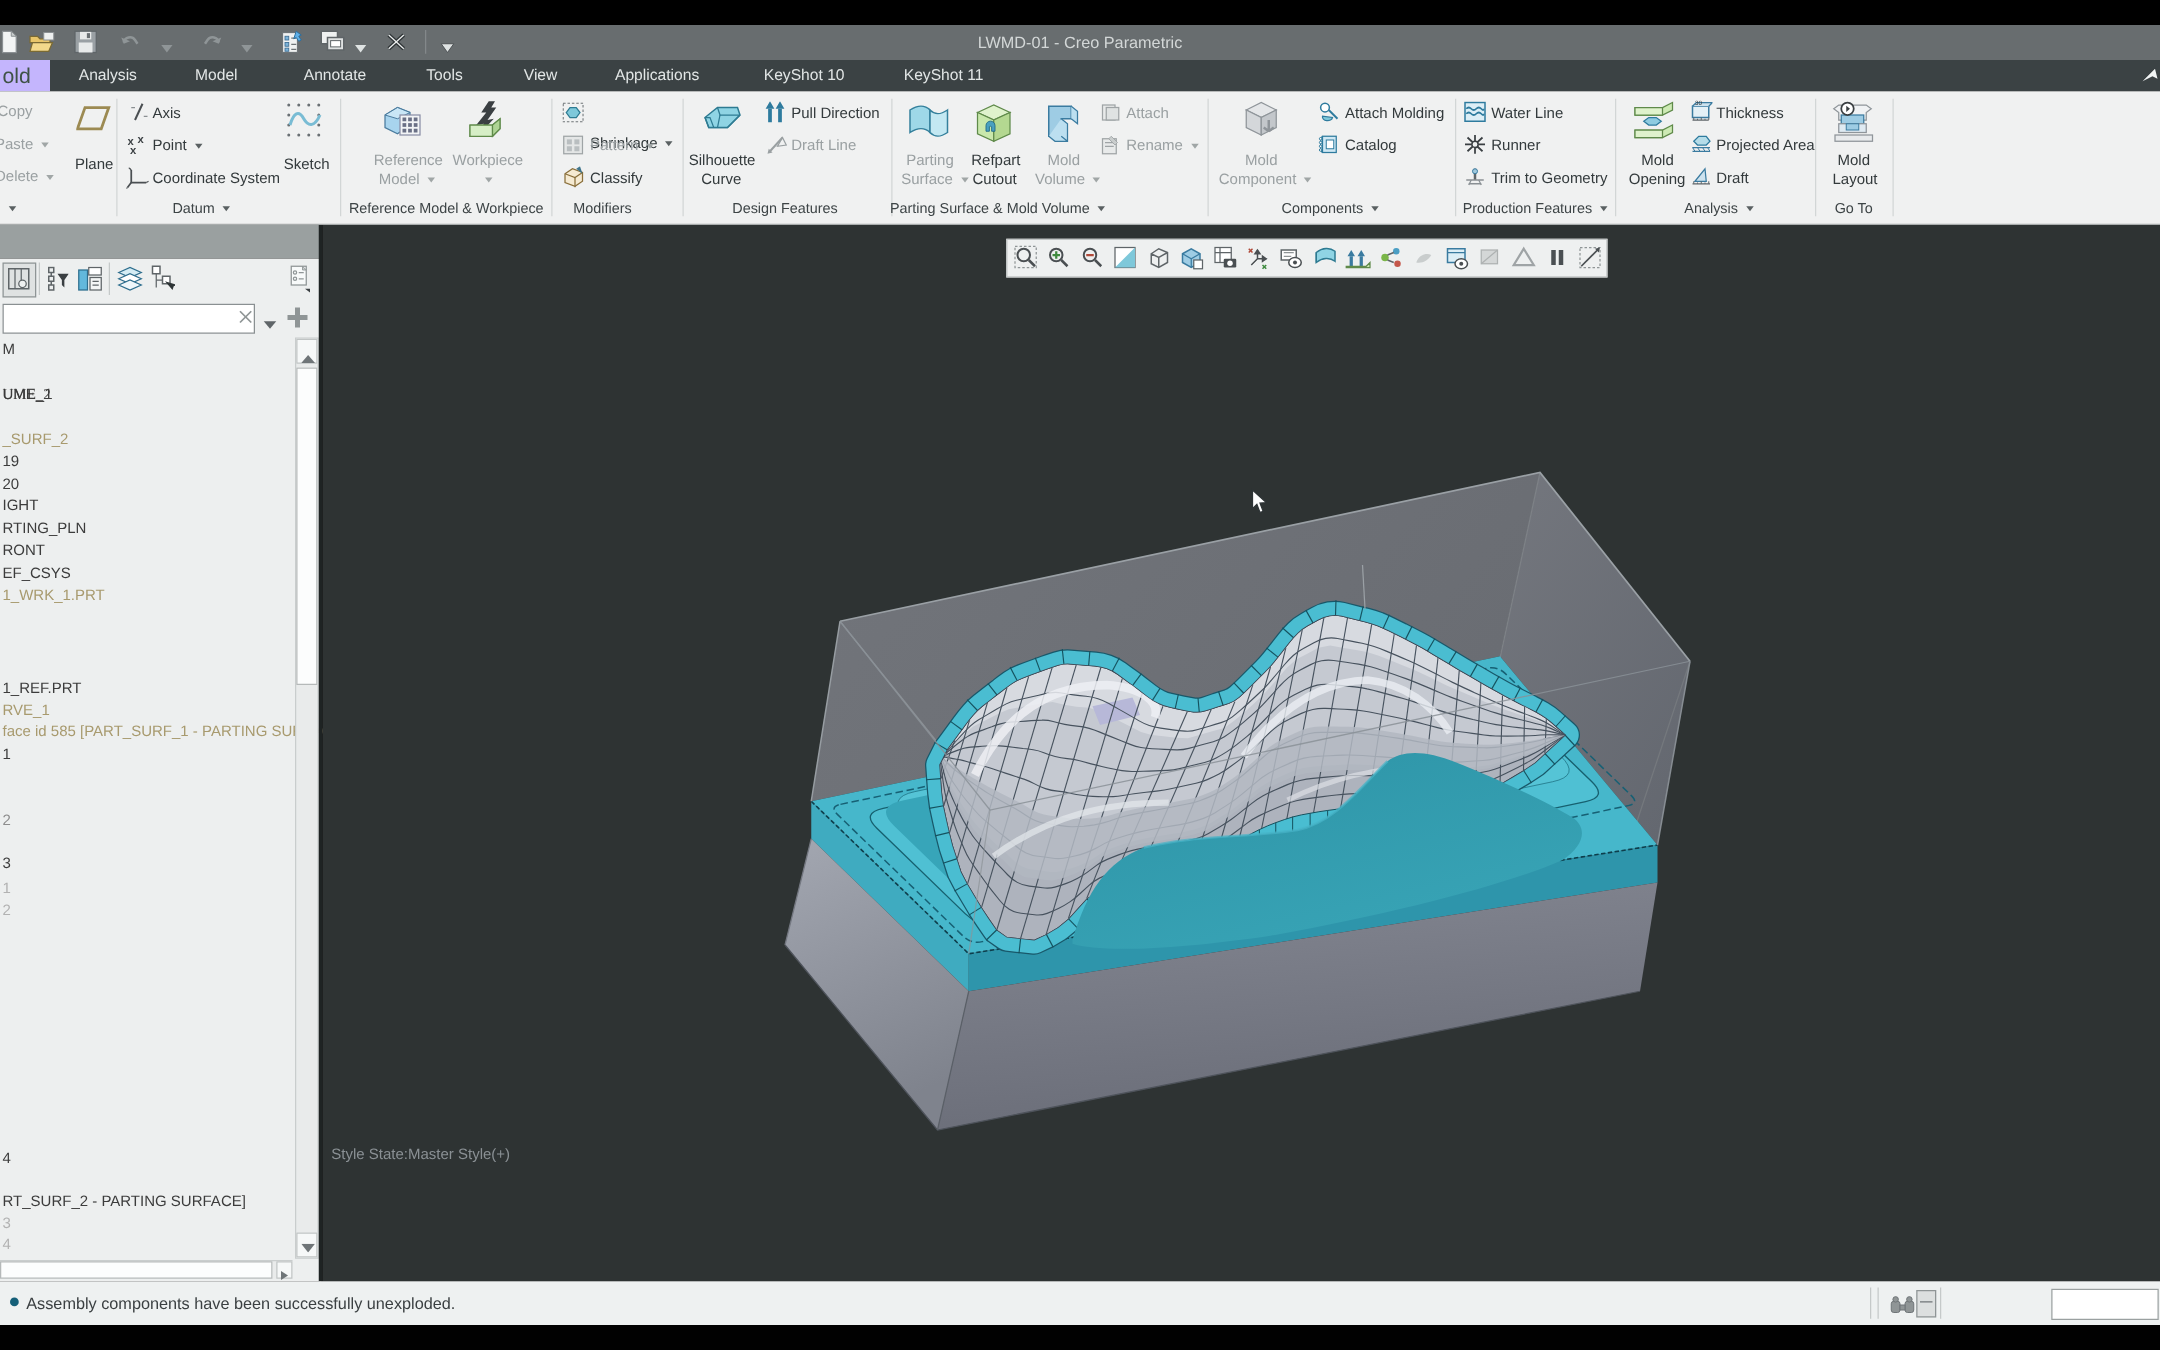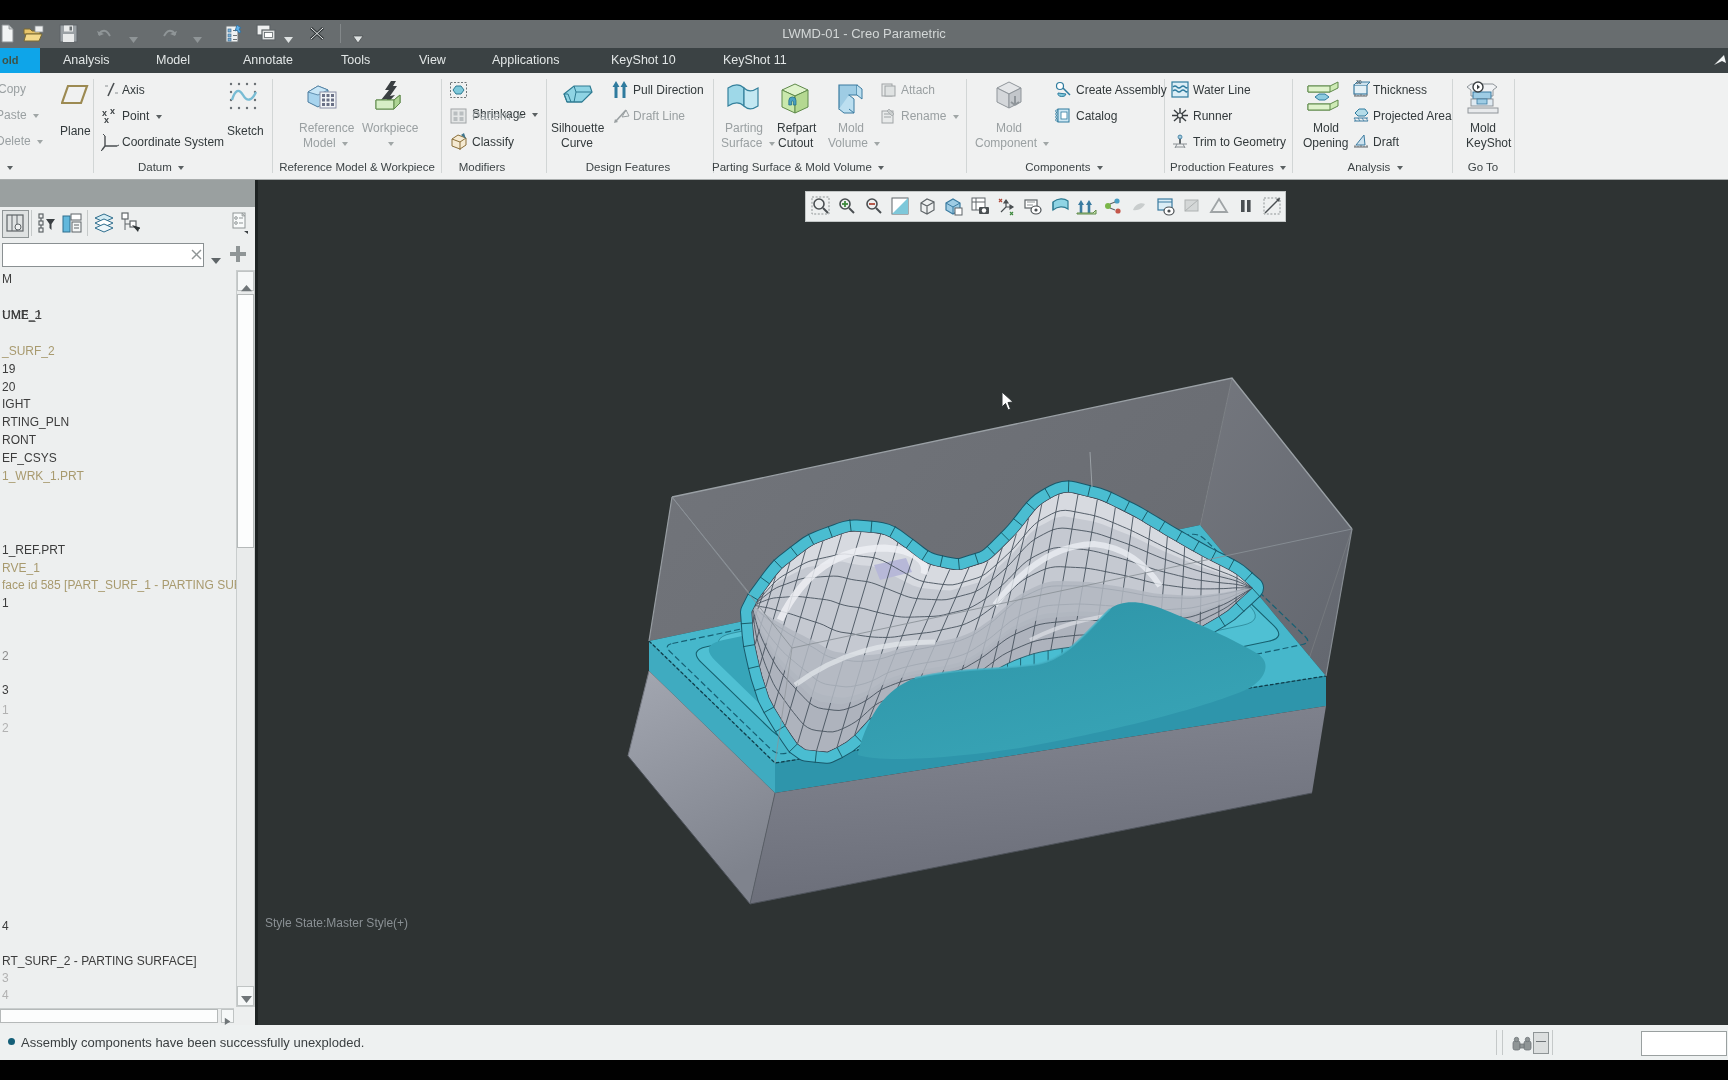--- a/index.html
+++ b/index.html
@@ -19,21 +19,21 @@
   .dd{display:inline-block;width:0;height:0;border-left:3.5px solid transparent;border-right:3.5px solid transparent;border-top:4px solid #5a6062;vertical-align:middle;margin-left:3px;}
   .ddg{border-top-color:#a0a6a6;}
 </style>
 </head>
 <body>
 
 <div class="abs" style="left:0;top:20px;width:1728px;height:28px;background:#686d6f;"></div>
 <div class="abs" style="left:0;top:20px;width:1728px;height:28px;text-align:center;font-size:13px;color:#d3d7d7;line-height:28px;">LWMD-01 - Creo Parametric</div>
 
 <div class="abs" style="left:0;top:48px;width:1728px;height:25px;background:#3b4244;"></div>
-<div class="abs" style="left:0;top:48px;width:38px;height:25px;background:#0ea5e9;color:#3f5246;font-size:11px;line-height:25px;padding-left:2px;font-weight:bold;">old</div>
+<div class="abs" style="left:0;top:48px;width:38px;height:25px;background:#c4b5fd;color:#3f5246;font-size:17px;line-height:25px;padding-left:2px;">old</div>
 <div class="tab" style="left:63px;">Analysis</div>
 <div class="tab" style="left:156px;">Model</div>
 <div class="tab" style="left:243px;">Annotate</div>
 <div class="tab" style="left:341px;">Tools</div>
 <div class="tab" style="left:419px;">View</div>
 <div class="tab" style="left:492px;">Applications</div>
 <div class="tab" style="left:611px;">KeyShot 10</div>
 <div class="tab" style="left:723px;">KeyShot 11</div>
 <svg class="abs" style="right:0;top:51px;" width="18" height="18" viewBox="0 0 18 18">
     <path d="M4,14 L14,4 L16,12 L12,10 Z" fill="#f2f5f5"></path>
@@ -210,21 +210,21 @@
         <path d="M28,8 V22 L16,28 V14 Z" fill="#c3c7cb" stroke="#8f959a" stroke-width="1"></path>
         <path d="M22,16 v9 M22,25 l-4,-3 M22,25 l4,-3" stroke="#8f959a" stroke-width="2" fill="none"></path>
       </svg></div>
     <div class="rg" style="left:996px;top:121px;">Mold</div>
     <div class="rg" style="left:975px;top:136px;">Component <span class="dd ddg"></span></div>
     <div class="abs" style="left:1054px;top:81px;"><svg width="18" height="17" viewBox="0 0 18 17" style="">
         <circle cx="6" cy="5" r="3.5" fill="#fff" stroke="#2e7b9e" stroke-width="1.2"></circle>
         <path d="M9,7 l7,7" stroke="#2e7b9e" stroke-width="1.5"></path>
         <path d="M4,12 a4,3 0 0 0 8,1 z" fill="#7ec8da" stroke="#2e7b9e" stroke-width="1"></path>
       </svg></div>
-    <div class="rl" style="left:1076px;top:83px;">Create Assembly</div>
+    <div class="rl" style="left:1076px;top:83px;">Attach Molding</div>
     <div class="abs" style="left:1054px;top:107px;"><svg width="18" height="17" viewBox="0 0 18 17" style="">
         <rect x="4" y="2" width="11" height="13" fill="#cfe8f4" stroke="#2e7b9e" stroke-width="1"></rect>
         <path d="M4,2 c-2,1 -2,12 0,13" fill="none" stroke="#2e7b9e" stroke-width="1"></path>
         <g stroke="#2e7b9e" stroke-width="0.8">
           <circle cx="2.5" cy="4" r="1" fill="#fff"></circle>
           <circle cx="2.5" cy="7" r="1" fill="#fff"></circle>
           <circle cx="2.5" cy="10" r="1" fill="#fff"></circle>
           <circle cx="2.5" cy="13" r="1" fill="#fff"></circle>
         </g>
         <rect x="7" y="5" width="6" height="7" fill="#fff" stroke="#2e7b9e" stroke-width="0.8"></rect>
@@ -279,21 +279,21 @@
     <div class="abs" style="left:1465px;top:80px;"><svg width="38" height="36" viewBox="0 0 38 36" style="">
         <path d="M6,4 h22 l4,3 -4,3 v6 h-22 v-6 l-4,-3 z" fill="#f0f2f4" stroke="#8f959a" stroke-width="1"></path>
         <rect x="8" y="12" width="18" height="7" fill="#9ecce4" stroke="#3a7ba0" stroke-width="1"></rect>
         <rect x="6" y="19" width="22" height="7" fill="#dfeaf2" stroke="#8f959a" stroke-width="1"></rect>
         <rect x="12" y="19" width="10" height="5" fill="#9ecce4" stroke="#3a7ba0" stroke-width="0.8"></rect>
         <rect x="3" y="28" width="30" height="5" fill="#e8eaec" stroke="#8f959a" stroke-width="1"></rect>
         <circle cx="13" cy="7" r="5" fill="#fff" stroke="#3a3f42" stroke-width="1.4"></circle>
         <path d="M12,4.5 l3,2.5 -3,2.5 z" fill="#3a3f42"></path>
       </svg></div>
     <div class="rl" style="left:1470px;top:121px;">Mold</div>
-    <div class="rl" style="left:1466px;top:136px;">KeyShot</div>
+    <div class="rl" style="left:1466px;top:136px;">Layout</div>
   </div>
 
 <div class="abs" style="left:0;top:180px;width:257px;height:27px;background:#9aa0a0;"></div>
 <div class="abs" style="left:0;top:207px;width:257px;height:818px;background:#edefef;"></div>
 <div id="panel-content">
     <div class="abs" style="left:2px;top:210px;">
       <div style="width:25px;height:26px;background:#dfe2e2;border:1px solid #8f9596;"></div>
     </div>
     <div class="abs" style="left:6px;top:214px;"><svg width="18" height="18" viewBox="0 0 18 18" style="">
         <rect x="1" y="1" width="16" height="16" fill="none" stroke="#5f6568" stroke-width="1.2"></rect>

